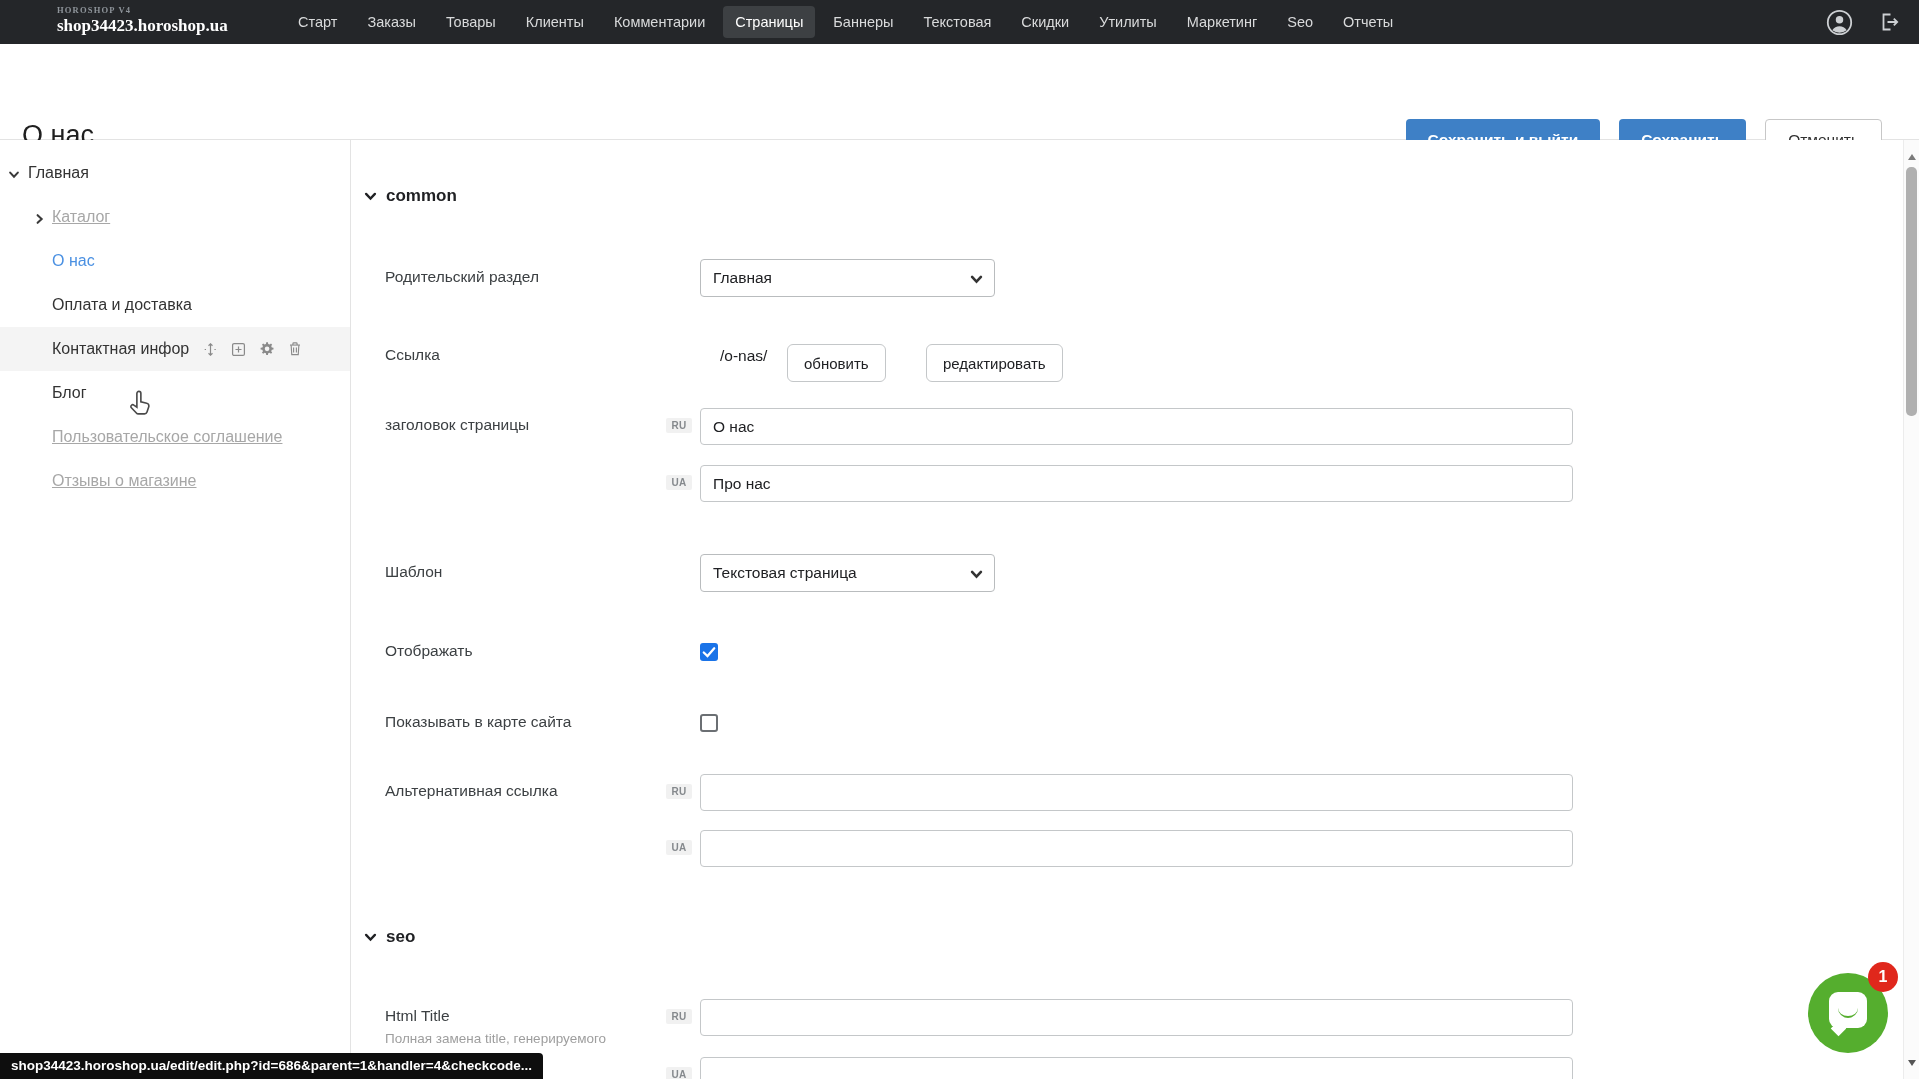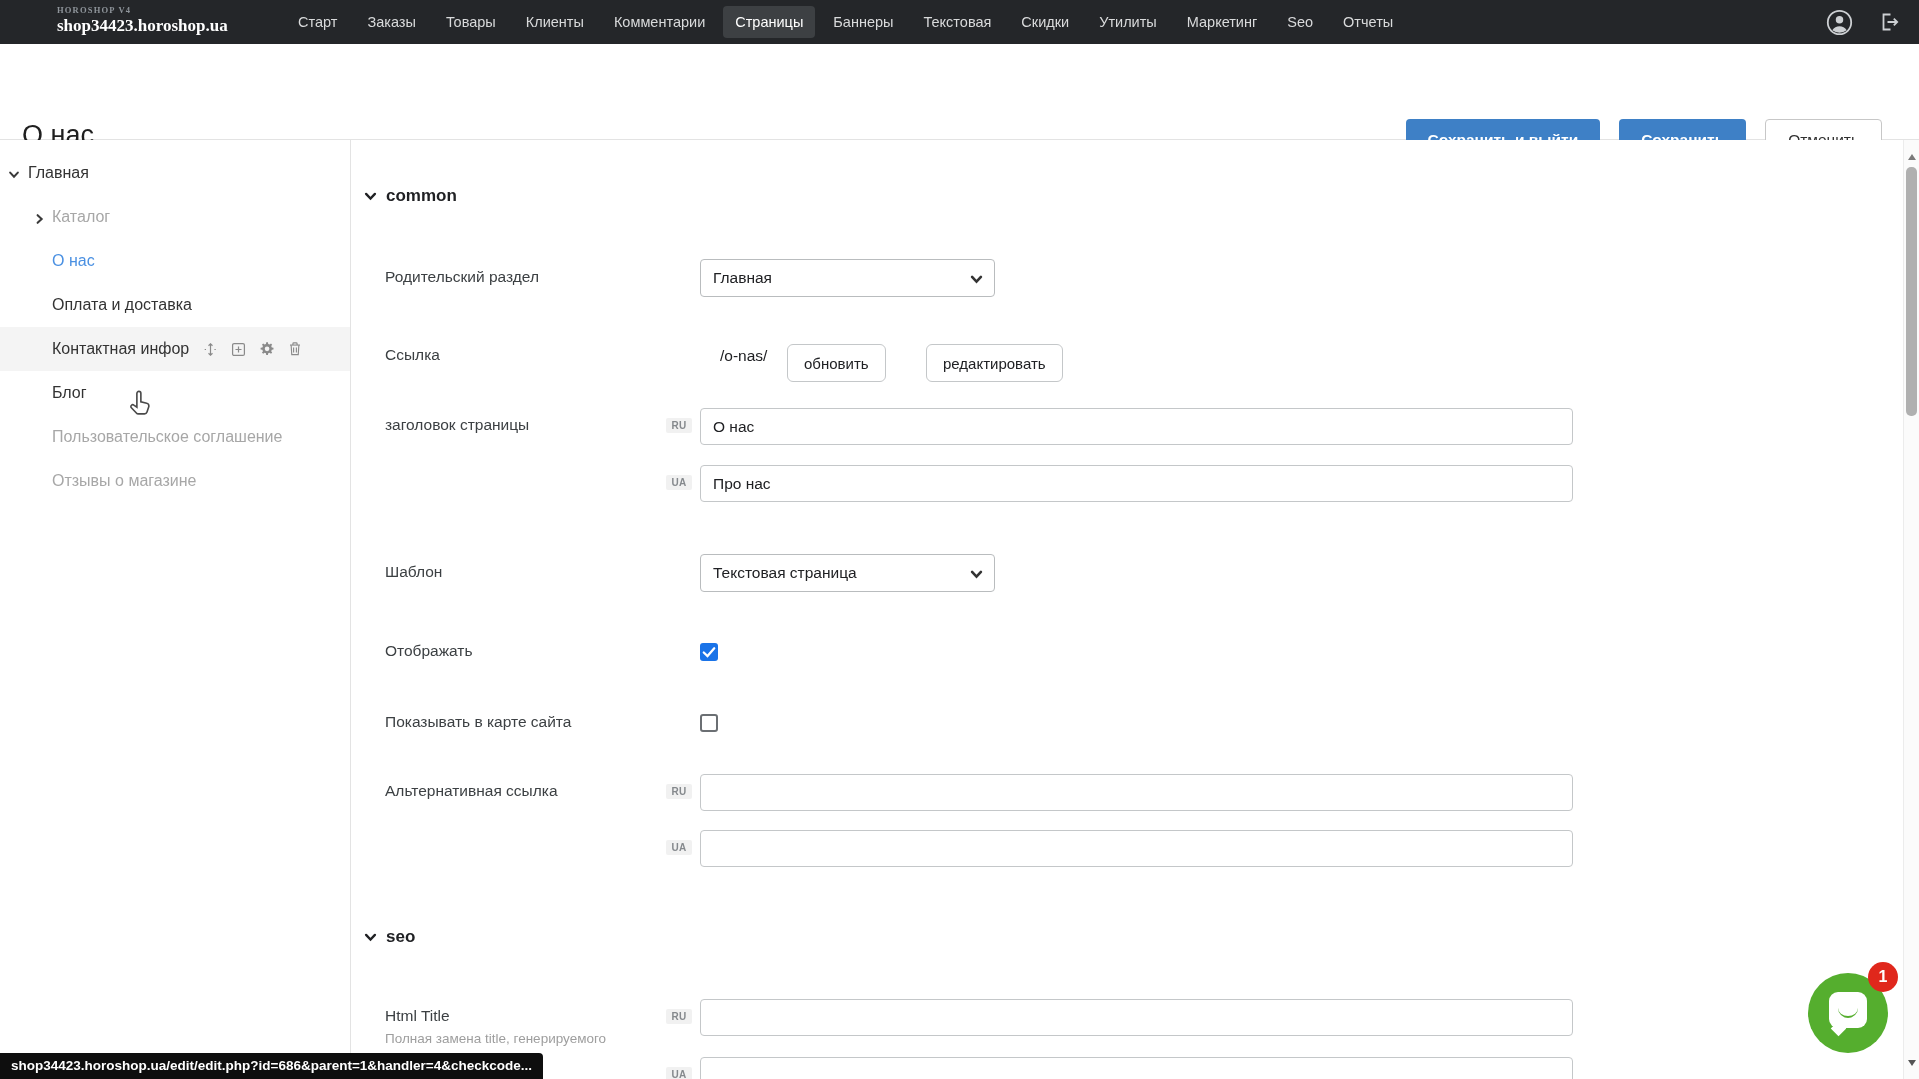--- a/index.html
+++ b/index.html
@@ -23,21 +23,21 @@
   .head-buttons { position:absolute; right:37px; top:75px; display:flex; gap:19px; }
   .btn { height:41px; border-radius:4px; font-size:15.5px; display:flex; align-items:center; justify-content:center; cursor:pointer; padding:0 22px; white-space:nowrap; }
   .btn-blue { background:#3e80c6; color:#fff; font-weight:bold; }
   .btn-plain { background:#fff; color:#303030; border:1px solid #c7c7c7; }
 
   
   .sidebar { position:absolute; left:0; top:140px; width:351px; bottom:0; background:#fff; border-right:1px solid #e3e3e3; padding-top:11px; }
   .tree-row { position:relative; height:44px; display:flex; align-items:center; font-size:16px; color:#333; cursor:pointer; }
   .tree-row .lbl { margin-left:52px; }
   .tree-row.root .lbl { margin-left:28px; }
-  .tree-row.dim { color:#a7a7a7; }
+  .tree-row.dim { color:#a7a7a7;text-decoration:underline; }
   .tree-row.sel { color:#4a90e2; }
   .tree-row.hovered { background:#f4f4f4; }
   .tree-chevron { position:absolute; left:8px; top:16px; }
   .tree-chevron.child { left:34px; }
   .row-icons { display:flex; align-items:center; gap:13px; margin-left:14px; }
   .row-icons svg { display:block; cursor:pointer; }
 
   
   .main { position:absolute; left:352px; top:140px; right:16px; bottom:0; background:#fff; overflow:hidden; }
   .section-head { position:absolute; left:12px; display:flex; align-items:center; gap:9px; cursor:pointer; }

